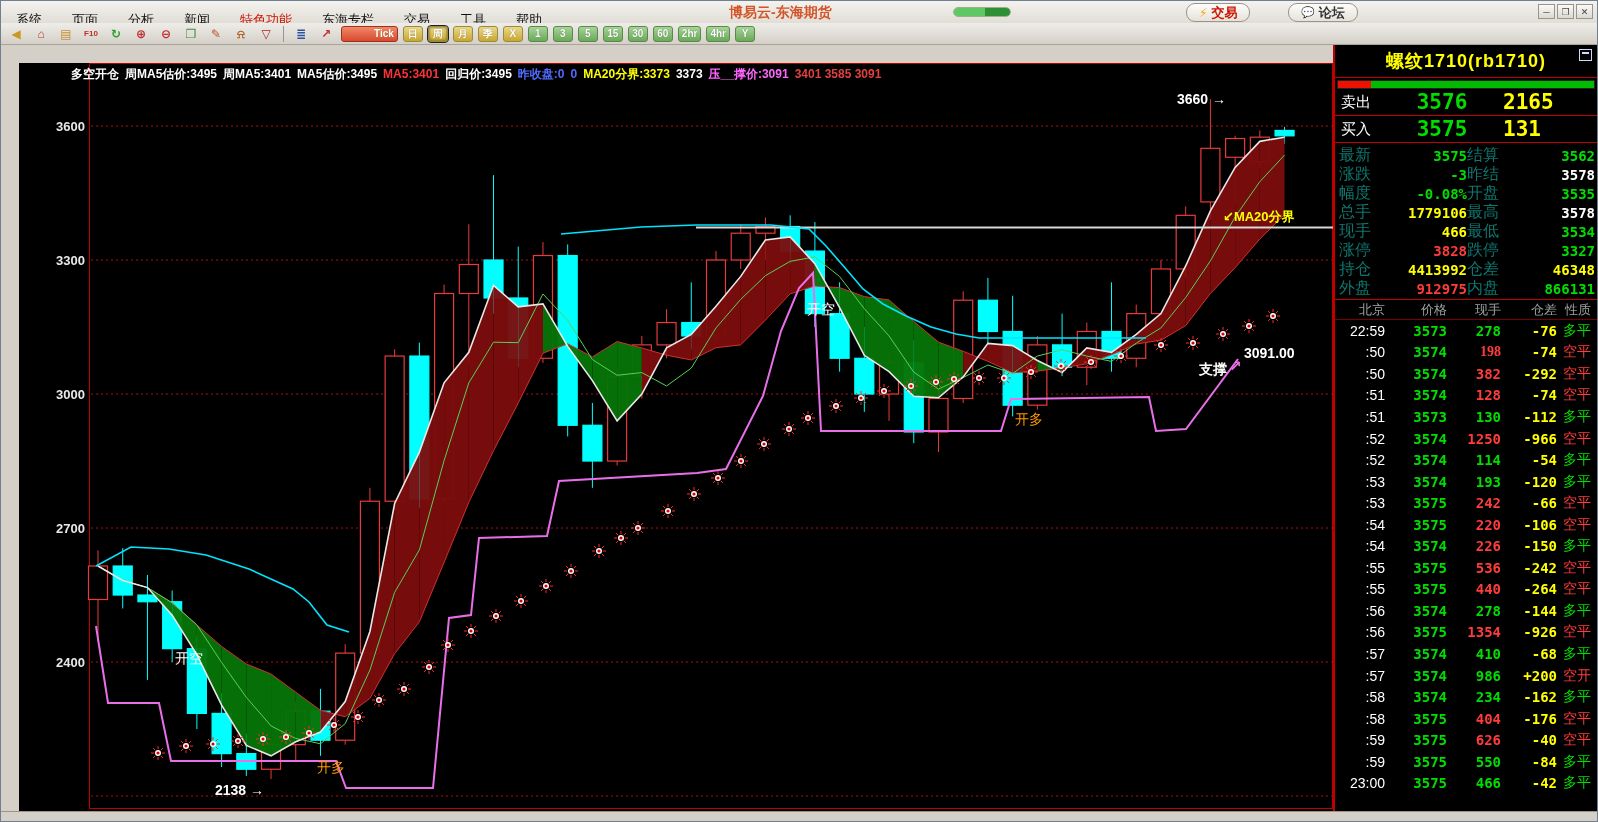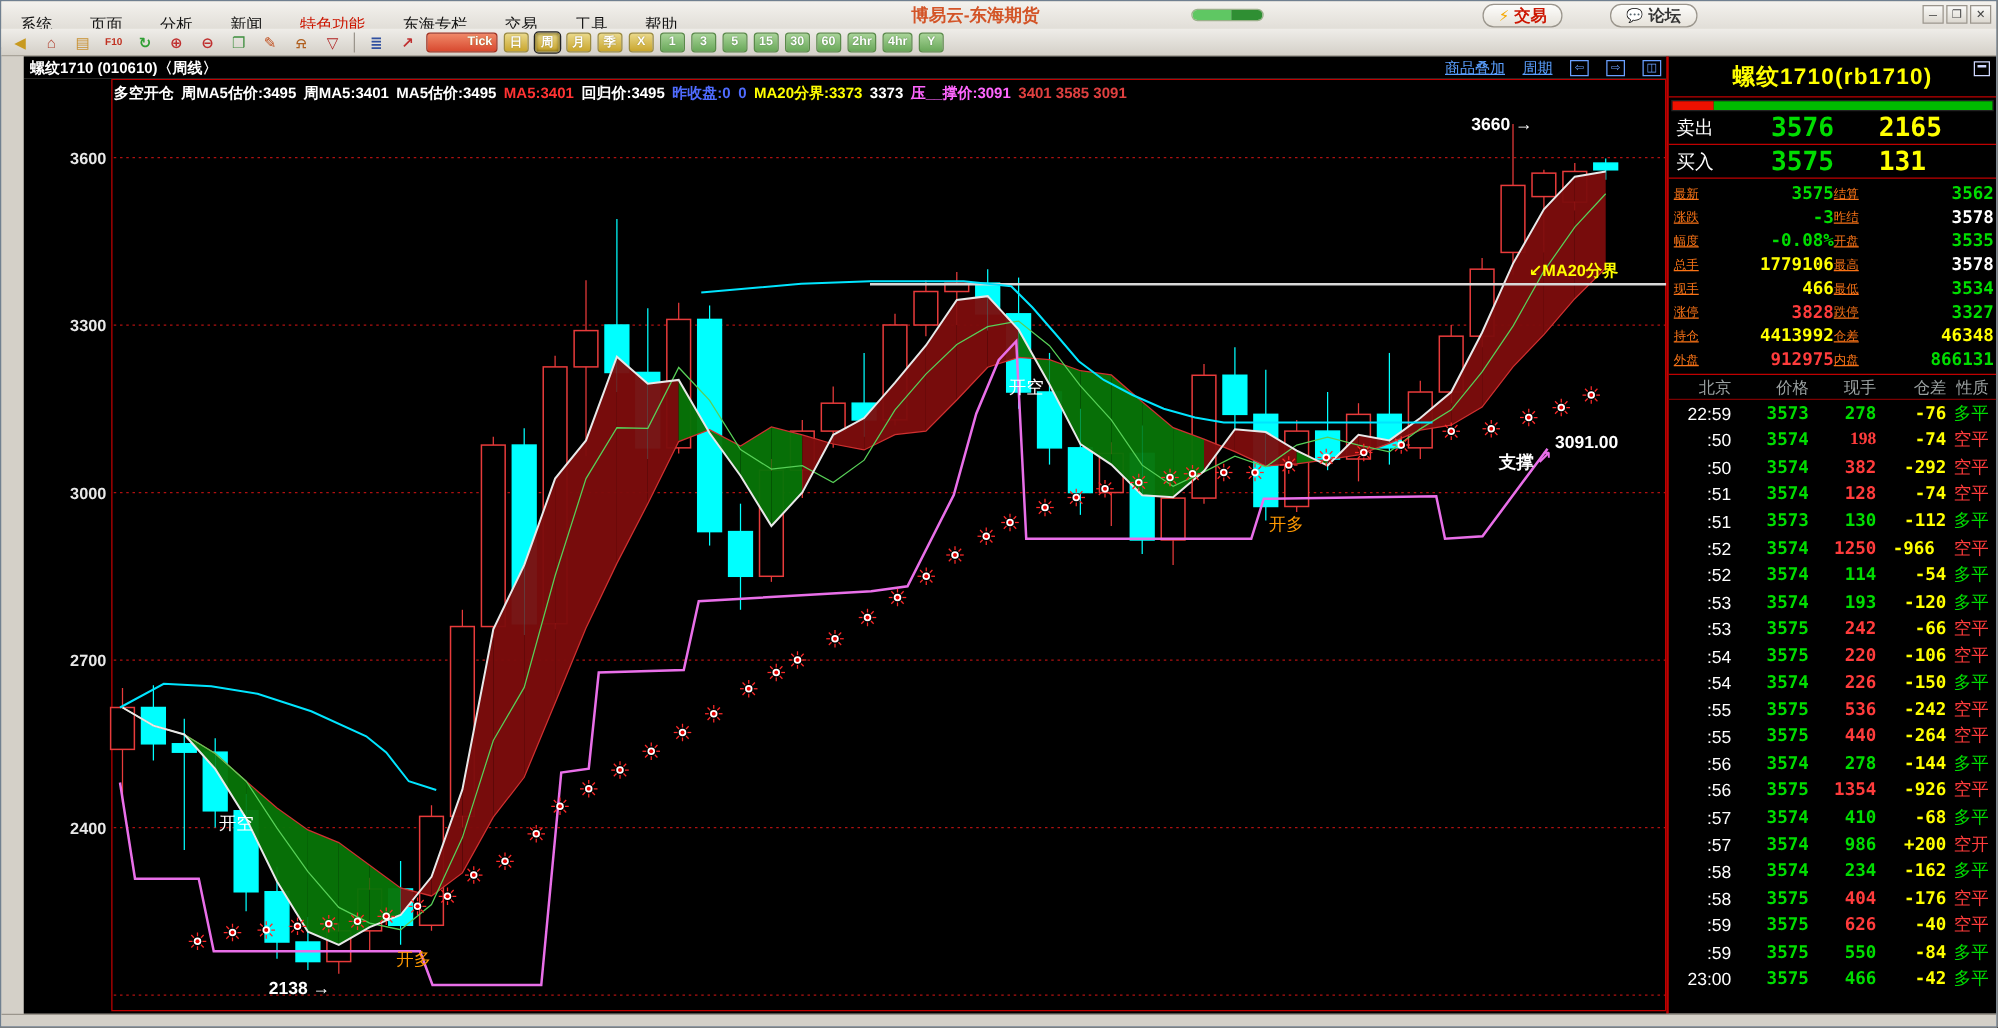--- a/index.html
+++ b/index.html
@@ -43,42 +43,42 @@
     font-size:11px;line-height:13px;color:#222;text-align:center;word-break:break-all;padding:8px 2px 0 2px;cursor:pointer;margin-bottom:1px;}
   
   .chart-titlebar{position:absolute;left:18px;top:44px;width:1316px;height:18px;background:#000;z-index:12;
     display:flex;align-items:center;color:#fff;font-size:12px;}
   .ct-title{padding-left:5px;font-weight:bold;}
   .ct-right{margin-left:auto;display:flex;align-items:center;gap:14px;padding-right:6px;}
   .ct-link{color:#5a9fff;text-decoration:underline;cursor:pointer;}
   .ct-iconbox{width:15px;height:13px;border:1px solid #6aa0ff;color:#6aa0ff;font-size:9px;display:flex;align-items:center;justify-content:center;cursor:pointer;}
   
   .chart-area{position:absolute;left:18px;top:62px;width:1316px;height:750px;background:#000;z-index:10;}
-  .info-line{position:absolute;left:72px;top:3px;font-size:12px;white-space:nowrap;z-index:11;font-weight:bold;}
+  .info-line{position:absolute;left:52px;top:3px;font-size:12px;white-space:nowrap;z-index:11;font-weight:bold;}
   .info-line span{margin-right:6px;}
   svg text{font-family:"Liberation Sans","DejaVu Sans",sans-serif;}
   
   .bottom-frame{position:absolute;left:0;right:0;bottom:0;height:10px;background:#d4d0c8;border-top:1px solid #9a958c;z-index:16;}
   
   .panel{position:absolute;right:0;top:44px;width:264px;bottom:10px;background:#000;border-left:2px solid #c00000;z-index:14;
     font-size:14px;color:#fff;}
   .panel-title{height:33px;border-bottom:1px solid #c00000;display:flex;align-items:center;justify-content:center;position:relative;}
   .panel-title .t{color:#ffff00;font-size:18px;font-weight:bold;letter-spacing:1px;}
   .restore-icon{position:absolute;right:5px;top:4px;width:13px;height:12px;border:1px solid #cfd8ff;cursor:pointer;}
   .restore-icon:before{content:"";position:absolute;left:2px;top:2px;right:2px;height:2px;background:#cfd8ff;}
   .gauge{height:9px;margin:2px 2px 0 2px;display:flex;border:1px solid #222;}
   .gauge .r{background:#ee1100;} .gauge .g{background:#00bb00;}
   .bidask-row{height:27px;display:grid;grid-template-columns:52px 110px 96px;align-items:center;border-bottom:1px solid #c00000;}
   .bidask-row .lab{padding-left:6px;font-size:15px;}
   .num{font-family:"DejaVu Sans Mono",monospace;font-weight:bold;}
   .bidask-row .price{font-size:21px;color:#00dd00;text-align:center;}
   .bidask-row .qty{font-size:21px;color:#ffff00;text-align:left;padding-left:6px;}
   .stats{border-bottom:1px solid #c00000;padding:2px 0;}
   .stats-row{height:19px;display:grid;grid-template-columns:48px 80px 48px 80px;align-items:center;padding:0 4px;}
-  .stats-row .sl{color:#f97316;font-size:10px;text-decoration:underline;}
+  .stats-row .sl{color:#0f766e;font-size:16px;}
   .stats-row .sv{text-align:right;font-size:14px;}
   .tick-header{height:20px;display:grid;grid-template-columns:54px 62px 54px 56px 34px;align-items:center;color:#9aa0a0;font-size:13px;border-bottom:1px solid #7a0000;}
   .tick-row{height:21.55px;display:grid;grid-template-columns:54px 62px 54px 56px 34px;align-items:center;font-size:14px;}
   .ra{text-align:right;}
   .c-g{color:#00dd00;} .c-r{color:#ff3c3c;} .c-y{color:#ffff00;} .c-w{color:#ffffff;}
 </style>
 </head>
 <body>
 
 <div class="screen">
@@ -141,30 +141,20 @@
       <div class="pbtn green">5</div>
       <div class="pbtn green">15</div>
       <div class="pbtn green">30</div>
       <div class="pbtn green">60</div>
       <div class="pbtn green">2hr</div>
       <div class="pbtn green">4hr</div>
       <div class="pbtn green">Y</div>
     </div>
 
 
-  <div class="chart-titlebar">
-    <div class="ct-title">螺纹1710 (010610)〈周线〉</div>
-    <div class="ct-right" id="ct-right">
-        <span class="ct-link">商品叠加</span>
-        <span class="ct-link">周期</span>
-        <span class="ct-iconbox">⇦</span>
-        <span class="ct-iconbox">⇨</span>
-        <span class="ct-iconbox">◫</span>
-      </div>
-  </div>
 
   <div class="chart-area">
     <div class="info-line" id="info-line"><span style="color: rgb(255, 255, 255);">多空开仓</span><span style="color: rgb(255, 255, 255);">周MA5估价:3495</span><span style="color: rgb(255, 255, 255);">周MA5:3401</span><span style="color: rgb(255, 255, 255);">MA5估价:3495</span><span style="color: rgb(255, 51, 51);">MA5:3401</span><span style="color: rgb(255, 255, 255);">回归价:3495</span><span style="color: rgb(79, 107, 255);">昨收盘:0</span><span style="color: rgb(79, 107, 255);">0</span><span style="color: rgb(255, 255, 0);">MA20分界:3373</span><span style="color: rgb(255, 255, 255);">3373</span><span style="color: rgb(255, 102, 255);">压__撑价:3091</span><span style="color: rgb(224, 64, 64);">3401 3585 3091</span></div>
     <svg id="chart" width="1316" height="750" viewBox="18 62 1316 750">
         <line x1="90" y1="125" x2="1331" y2="125" stroke="#b01010" stroke-width="1" stroke-dasharray="2 3"></line>
         <text x="84" y="130" fill="#e8e8e8" font-size="13" font-weight="bold" text-anchor="end">3600</text>
         <line x1="90" y1="259.01" x2="1331" y2="259.01" stroke="#b01010" stroke-width="1" stroke-dasharray="2 3"></line>
         <text x="84" y="264.01" fill="#e8e8e8" font-size="13" font-weight="bold" text-anchor="end">3300</text>
         <line x1="90" y1="393.02" x2="1331" y2="393.02" stroke="#b01010" stroke-width="1" stroke-dasharray="2 3"></line>
         <text x="84" y="398.02" fill="#e8e8e8" font-size="13" font-weight="bold" text-anchor="end">3000</text>
@@ -989,21 +979,21 @@
           <span class="ra c-w" style="padding-right: 4px;">:51</span>
           <span class="ra c-g num" style="padding-right: 4px;">3573</span>
           <span class="ra c-g num" style="padding-right: 4px;">130</span>
           <span class="ra c-y num" style="padding-right: 4px;">-112</span>
           <span class="ra c-g" style="padding-right: 4px;">多平</span>
         </div>
         <div class="tick-row">
           <span class="ra c-w" style="padding-right: 4px;">:52</span>
           <span class="ra c-g num" style="padding-right: 4px;">3574</span>
           <span class="ra c-r num" style="padding-right: 4px;">1250</span>
-          <span class="ra c-y num" style="padding-right: 4px; text-align: center;">-966</span>
+          <span class="ra c-y num" style="padding-right: 4px;">-966</span>
           <span class="ra c-r" style="padding-right: 4px;">空平</span>
         </div>
         <div class="tick-row">
           <span class="ra c-w" style="padding-right: 4px;">:52</span>
           <span class="ra c-g num" style="padding-right: 4px;">3574</span>
           <span class="ra c-g num" style="padding-right: 4px;">114</span>
           <span class="ra c-y num" style="padding-right: 4px;">-54</span>
           <span class="ra c-g" style="padding-right: 4px;">多平</span>
         </div>
         <div class="tick-row">

